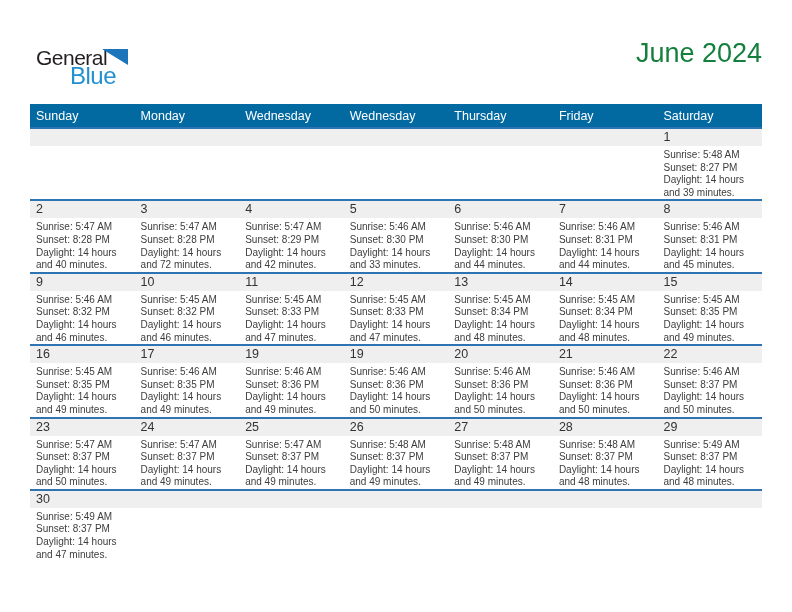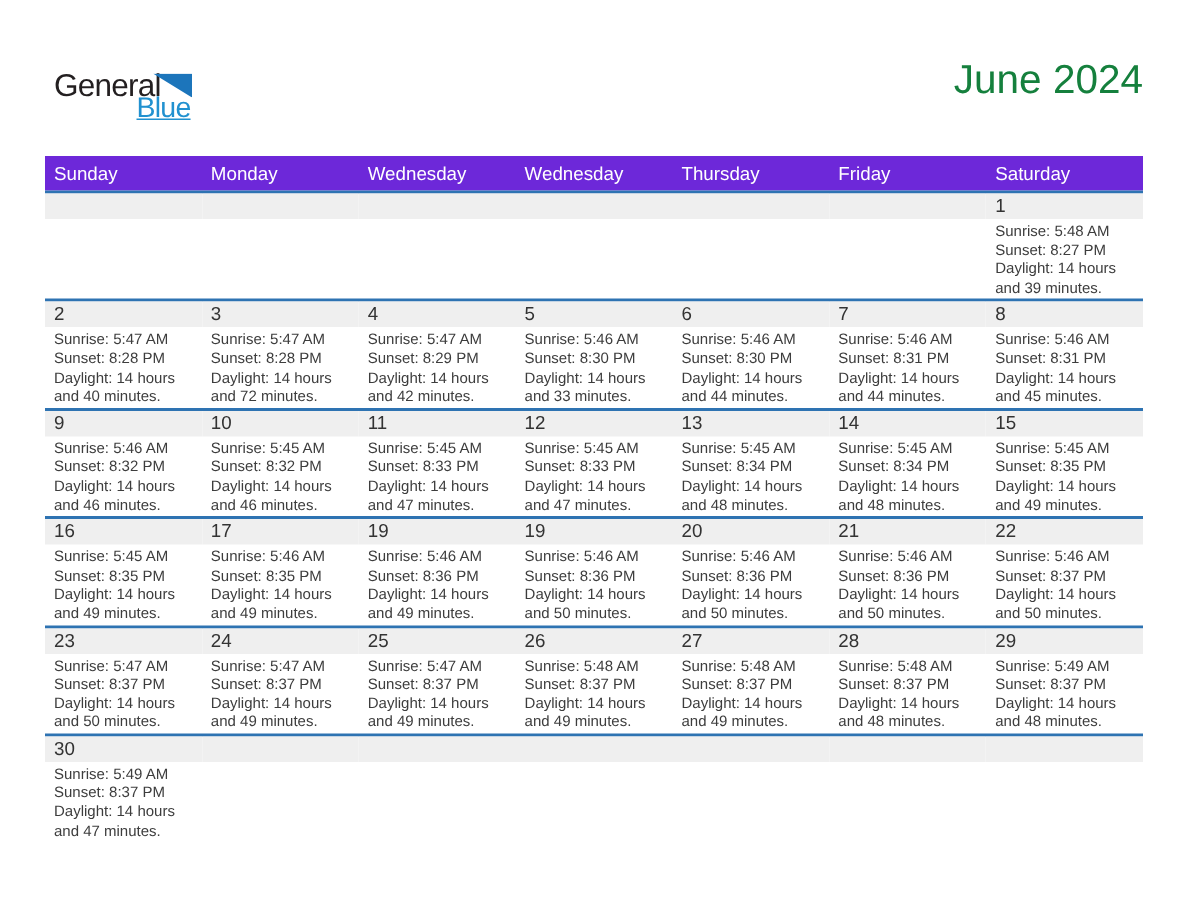--- a/index.html
+++ b/index.html
@@ -19,34 +19,34 @@
     font-size: 21px; letter-spacing: -0.5px;
     color: #231f20; font-weight: 500;
   }
   .logo-triangle {
     position: absolute; left: 66px; top: 3px;
     width: 26px; height: 16px;
     background: #1c75bb;
     clip-path: polygon(0 0, 100% 0, 100% 100%);
   }
   .logo-blue {
-    position: absolute; left: 55px; top: 16px;
-    font-size: 19px; letter-spacing: -0.5px;
-    color: #2191d0; font-weight: 500; text-decoration: underline;
+    position: absolute; left: 34px; top: 16px;
+    font-size: 24px; letter-spacing: -0.5px;
+    color: #2191d0; font-weight: 500;
   }
 
   
   .titles { position: absolute; right: 30px; top: 38px; text-align: right; }
   .month-title { font-size: 27px; color: #15803d; line-height: 1.15; }
   .location-subtitle { font-size: 16.5px; color: #111; margin-top: 7px; }
 
   
   .calendar { position: absolute; left: 30px; top: 104px; width: 732px; }
   .weekday-row {
-    display: flex; background: #6d28d9; height: 23px; align-items: center;
+    display: flex; background: #0369a1; height: 23px; align-items: center;
   }
   .weekday-cell {
     flex: 1 1 0; padding-left: 6px;
     color: #ffffff; font-size: 12.5px;
     white-space: nowrap; overflow: hidden;
   }
   .week-row {
     display: flex; border-top: 2px solid #2e73b2; min-height: 72px;
   }
   .day-cell { flex: 1 1 0; display: flex; flex-direction: column; }

